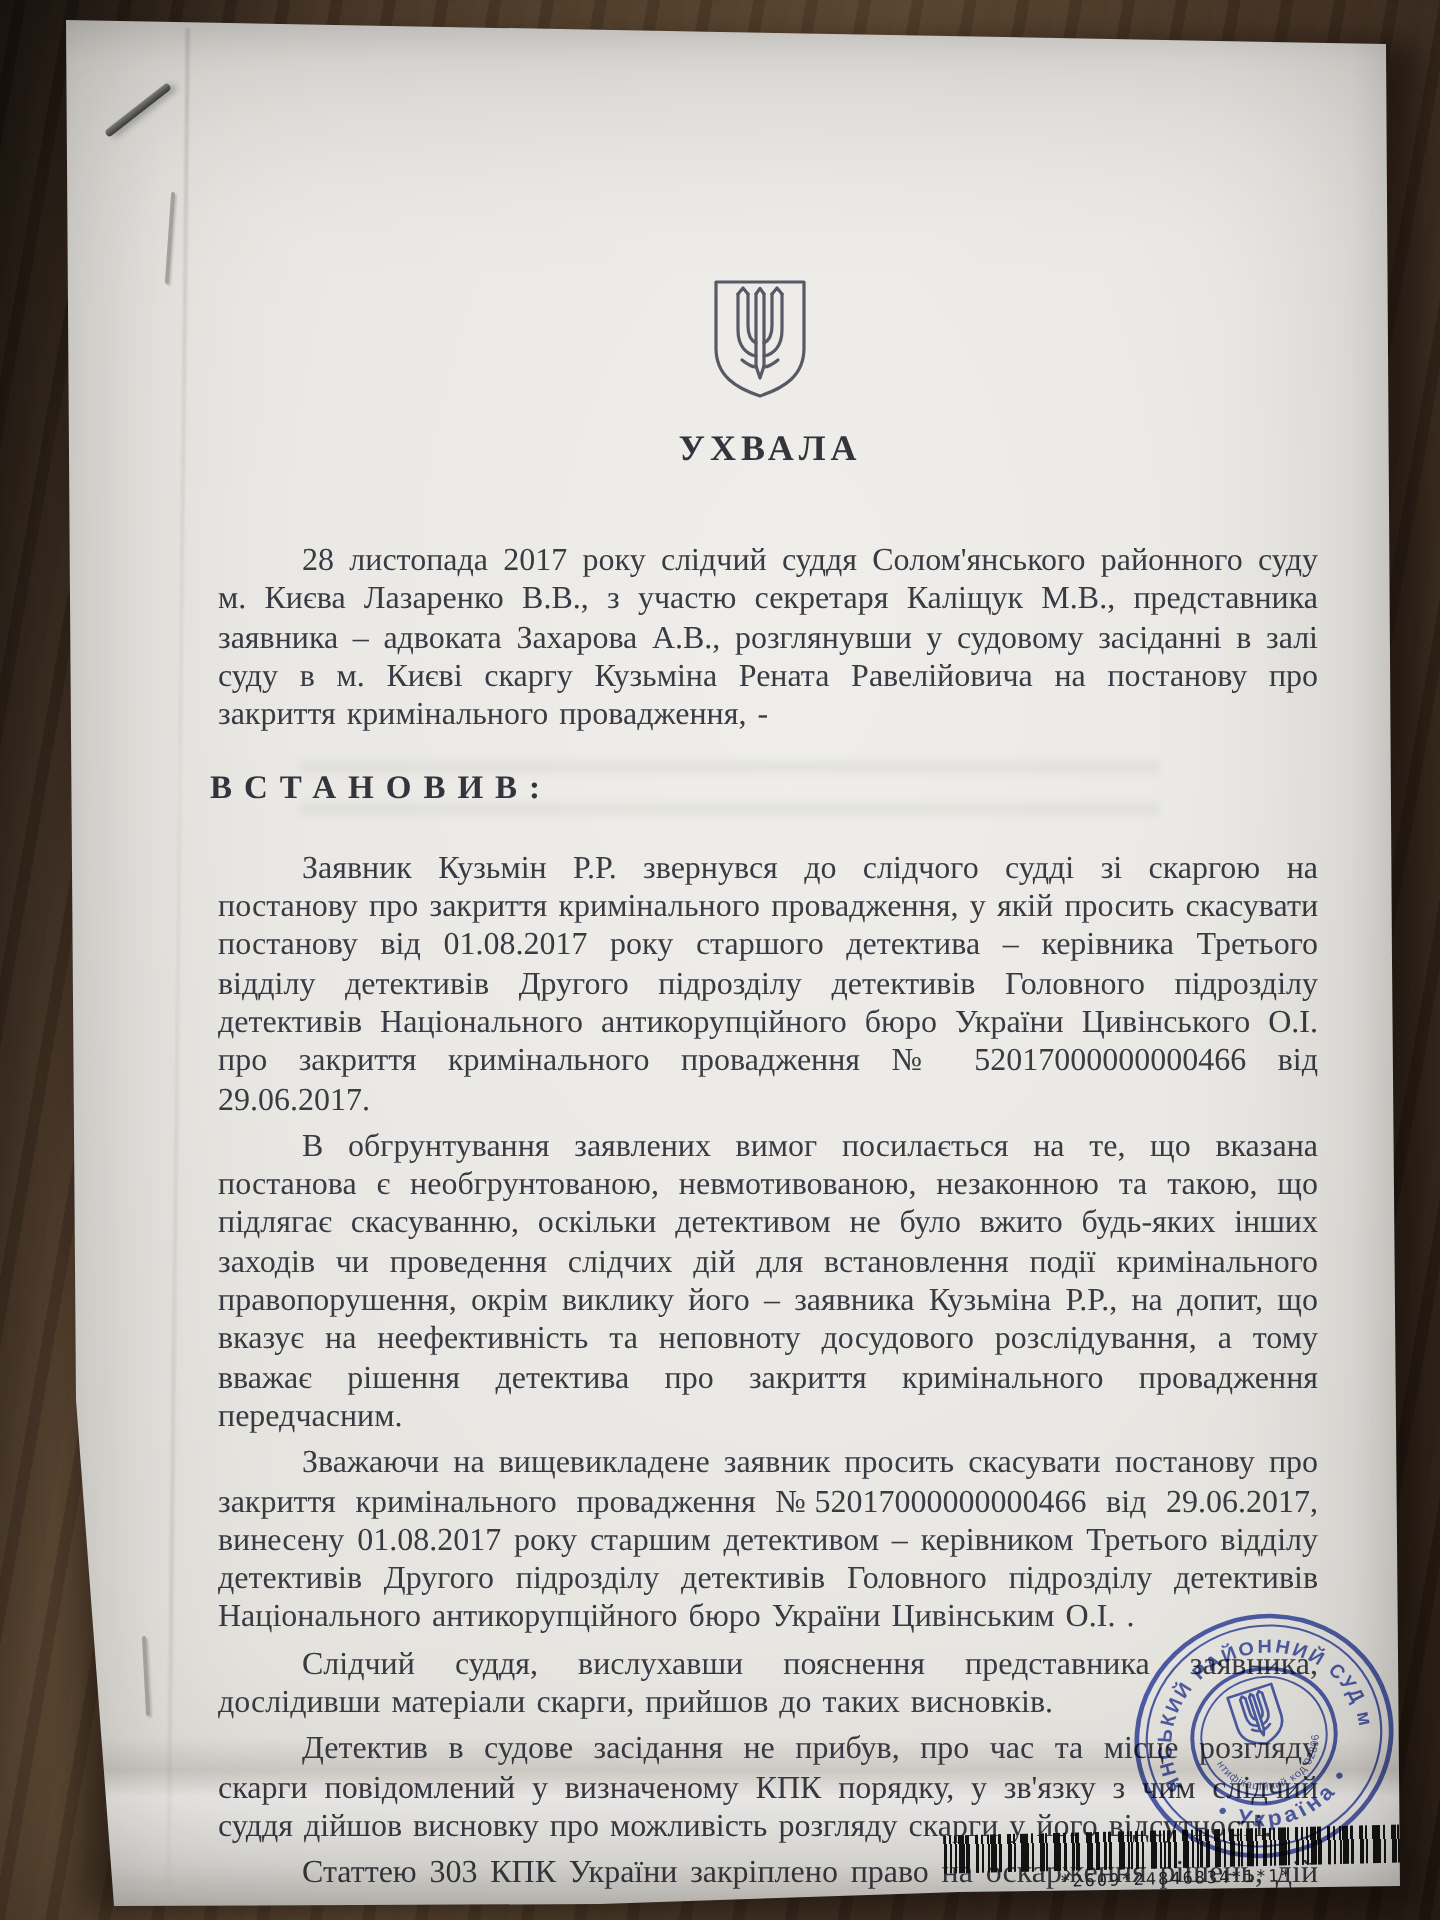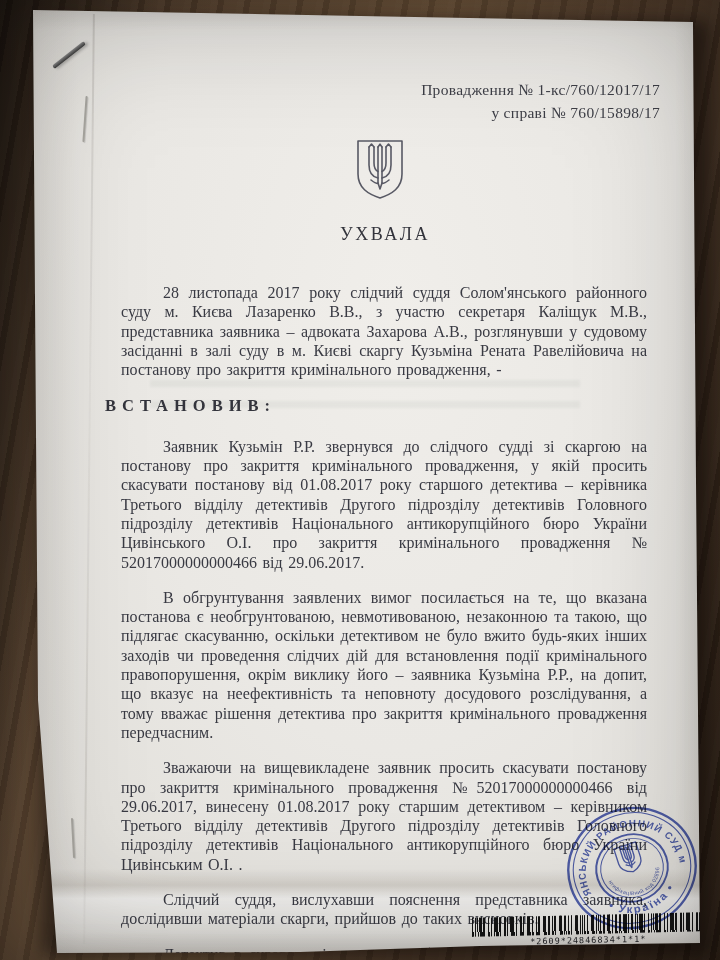--- a/index.html
+++ b/index.html
@@ -26,27 +26,27 @@
     transform:rotate(-38deg);box-shadow:2px 2px 3px rgba(0,0,0,.25);}
   .thread{position:absolute;width:2px;background:#a8a6a0;border-radius:2px;box-shadow:1px 1px 1px rgba(0,0,0,.15);}
   .thread.t1{left:84px;top:96px;height:46px;transform:rotate(4deg);}
   .thread.t2{left:72px;top:818px;height:40px;transform:rotate(-3deg);}
   .crease{position:absolute;left:88px;top:14px;width:2px;height:930px;
     background:linear-gradient(to bottom, rgba(110,104,98,.22), rgba(110,104,98,.05) 40%, rgba(110,104,98,.16) 85%, rgba(110,104,98,.03));
     transform:rotate(.6deg);filter:blur(.6px);}
   .doc-header{position:absolute;right:60px;top:78px;text-align:right;
     font-size:15.5px;line-height:23px;color:#3d3e46;letter-spacing:.3px;}
   .emblem{position:absolute;left:354px;top:138px;width:52px;height:62px;color:#585964;}
-  .doc-title{position:absolute;left:105px;top:224px;width:560px;text-align:center;
-    font-weight:normal;color:#33343c;font-size:18px;line-height:21px;}
+  .doc-title{position:absolute;left:105px;top:214px;width:560px;text-align:center;
+    font-weight:bold;color:#33343c;font-size:18px;line-height:21px;}
   .doc-title .l1{letter-spacing:2.5px;}
   .doc-title .l2{word-spacing:22px;letter-spacing:1px;}
   .body-text{position:absolute;left:105px;top:267px;width:558px;
     font-size:16px;line-height:19.3px;color:#393a43;text-align:justify;word-spacing:1.5px;}
-  .body-text p{margin:16px;text-indent:42px;}
+  .body-text p{margin:4px;text-indent:42px;}
   .body-text p.intro{min-height:96px;}
   .established{ font-weight:bold;font-size:16.5px;letter-spacing:6px;
     margin:17px 0 21px 0;color:#33343c;}
   .ghost{position:absolute;left:150px;top:372px;width:430px;height:36px;opacity:.55;
     background:repeating-linear-gradient(0deg, rgba(105,125,112,.14) 0 7px, rgba(0,0,0,0) 7px 21px);
     filter:blur(1.8px);}
   .stamp{position:absolute;left:560px;top:796px;width:144px;height:144px;
     transform:rotate(-18deg) scaleY(.93);opacity:.88;mix-blend-mode:multiply;}
   .stamp svg{width:100%;height:100%;}
   .barcode{position:absolute;left:472px;top:915px;width:232px;height:32px;
@@ -66,24 +66,20 @@
 
   <div class="paper-shadow"></div>
 
   <div class="paper">
 
     <div class="crease"></div>
     <div class="staple"></div>
     <div class="thread t1"></div>
     <div class="thread t2"></div>
 
-    <div class="doc-header">
-      <div>Провадження № 1-кс/760/12017/17</div>
-      <div>у справі № 760/15898/17</div>
-    </div>
 
     <div class="emblem">
       <svg viewBox="0 0 52 62" fill="none" stroke="currentColor" stroke-width="1.6" stroke-linejoin="round" stroke-linecap="round">
         <g id="tryzub">
           <path d="M4 3 H48 V36 C48 50 38 56 26 60 C14 56 4 50 4 36 Z"></path>
           <path d="M15 9 L17.5 6 L20 9 M24 9 L26 6.2 L28 9 M32 9 L34.5 6 L37 9"></path>
           <path d="M15 9 V27 C15 35 19 39 24 40"></path>
           <path d="M37 9 V27 C37 35 33 39 28 40"></path>
           <path d="M20 9 V25 C20 30 22 32.5 24 33.5"></path>
           <path d="M32 9 V25 C32 30 30 32.5 28 33.5"></path>

